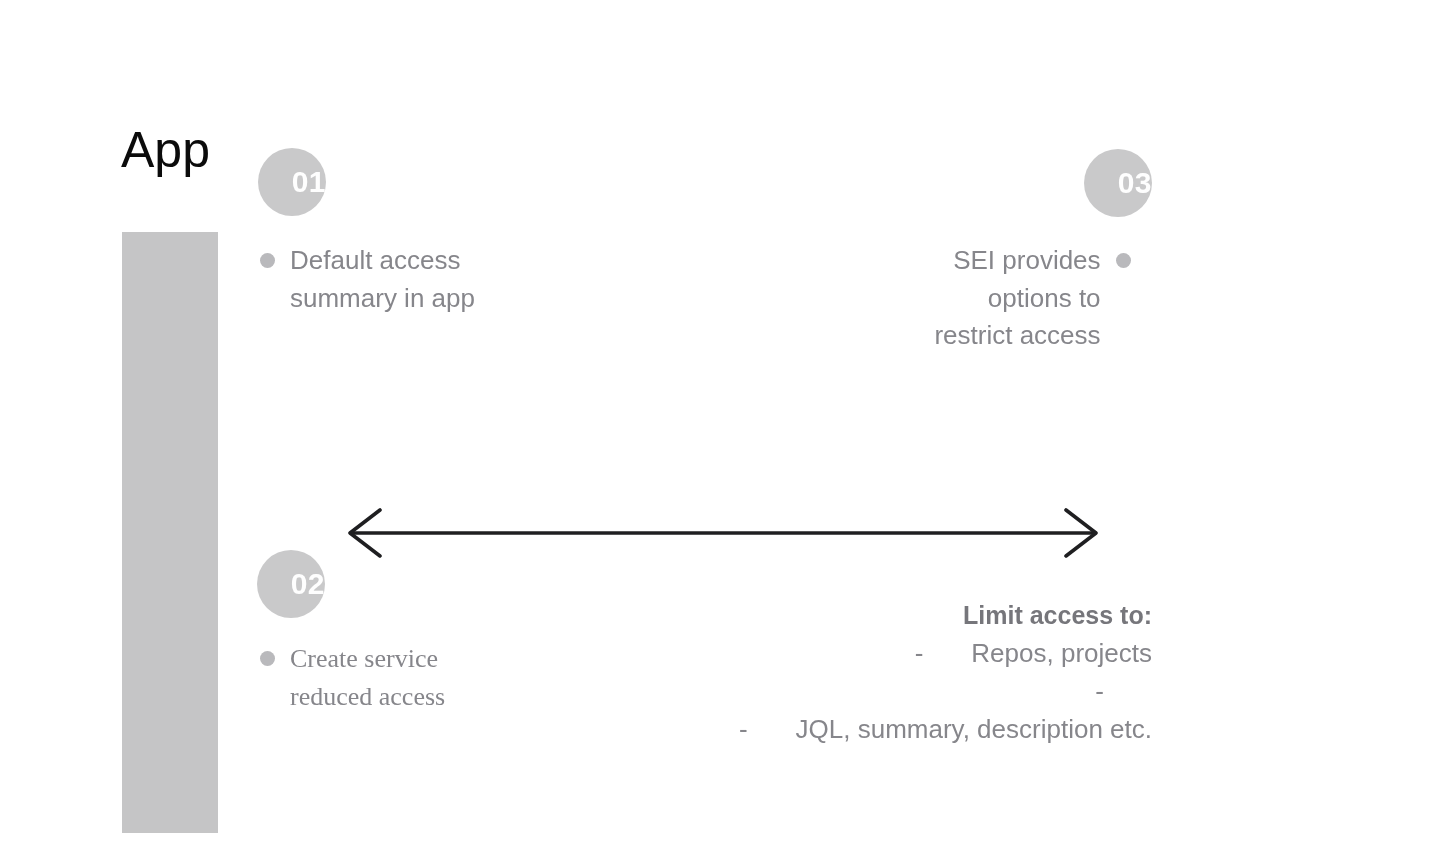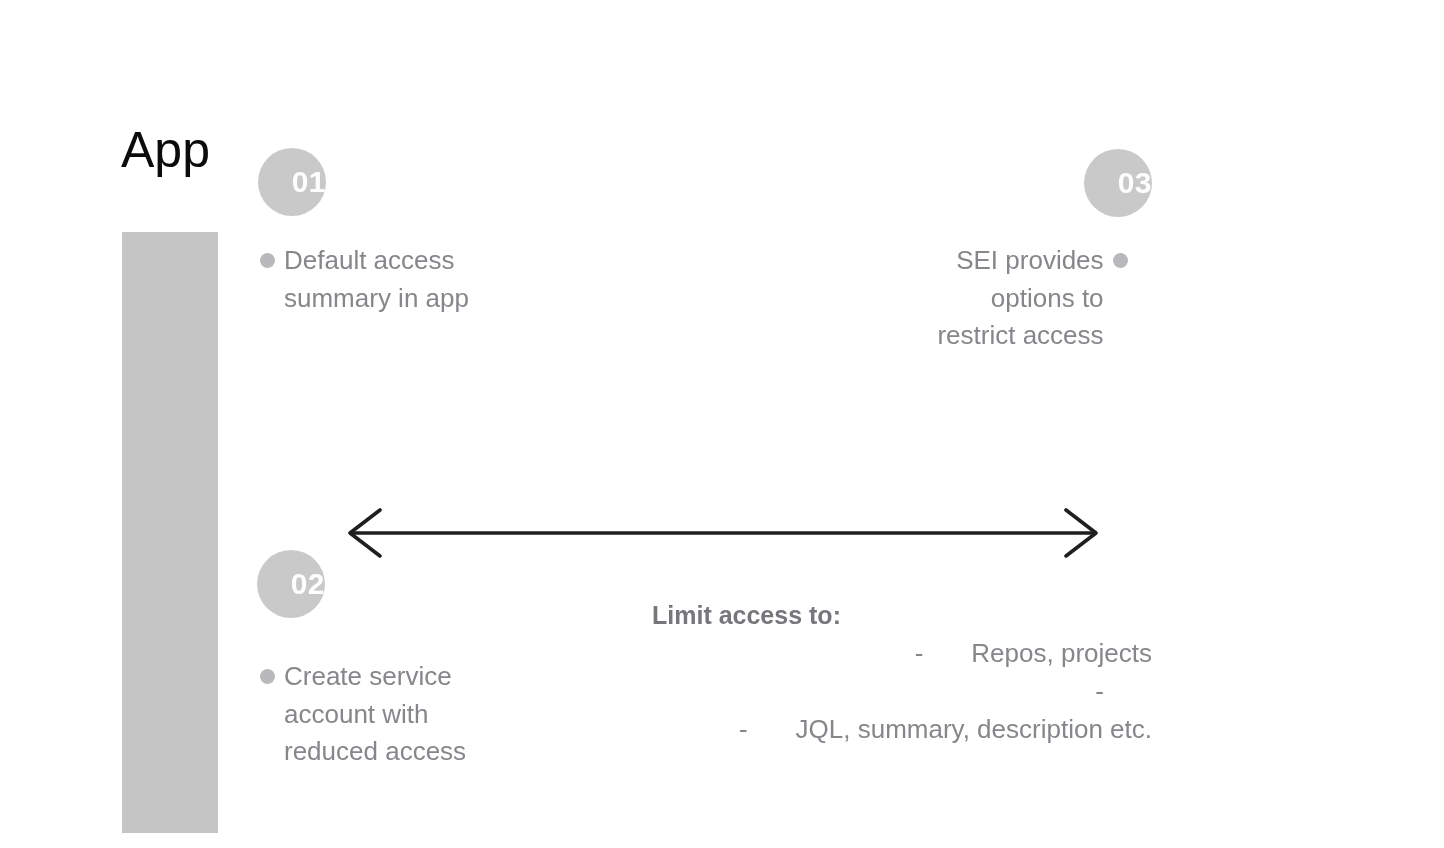--- a/index.html
+++ b/index.html
@@ -64,53 +64,54 @@
     color: #fefefe;
     letter-spacing: 0.5px;
   }
   .badge-01 { left: 258px; top: 148px; }
   .badge-03 { left: 1084px; top: 149px; }
   .badge-02 { left: 257px; top: 550px; }
 
   .note {
     position: absolute;
     display: flex;
-    gap: 9px;
+    gap: 15px;
   }
   .bullet {
     width: 15px;
     height: 15px;
     border-radius: 50%;
     background: #b9b9bc;
     flex: 0 0 auto;
     margin-top: 11px;
   }
   .note-lines {
     font-size: 26px;
     line-height: 37.5px;
     color: #86868b;
   }
   .note-1 { left: 260px; top: 242px; }
-  .note-2 { left: 260px; top: 658px; }
+  .note-2 { left: 260px; top: 640px; font-family: Liberation Serif, serif; }
   .note-3 { left: 880px; top: 242px; width: 305px; justify-content: center; }
   .note-3 .note-lines { text-align: right; }
 
   .arrow-svg {
     position: absolute;
     left: 344px;
     top: 505px;
     width: 758px;
     height: 56px;
   }
 
   .limit {
     position: absolute;
     top: 598px;
     left: 652px;
     width: 500px;
+    text-align: right;
   }
   .limit-heading {
     font-size: 25px;
     font-weight: 700;
     color: #76767b;
     line-height: 34px;
     margin-bottom: 2px;
   }
   .limit-row {
     display: flex;
@@ -175,21 +176,20 @@
       <div>options to</div>
       <div>restrict access</div>
     </div>
     <span class="bullet"></span>
   </div>
 
   <div class="note note-2">
     <span class="bullet"></span>
     <div class="note-lines">
       <div>Create service</div>
-      <div>account with</div>
       <div>reduced access</div>
     </div>
   </div>
 
   <svg class="arrow-svg" viewBox="0 0 758 56">
     <g stroke="#1f1f21" stroke-width="3.6" fill="none" stroke-linecap="round" stroke-linejoin="round">
       <line x1="7" y1="28" x2="751" y2="28"></line>
       <polyline points="36,5 6,28 36,51"></polyline>
       <polyline points="722,5 752,28 722,51"></polyline>
     </g>

